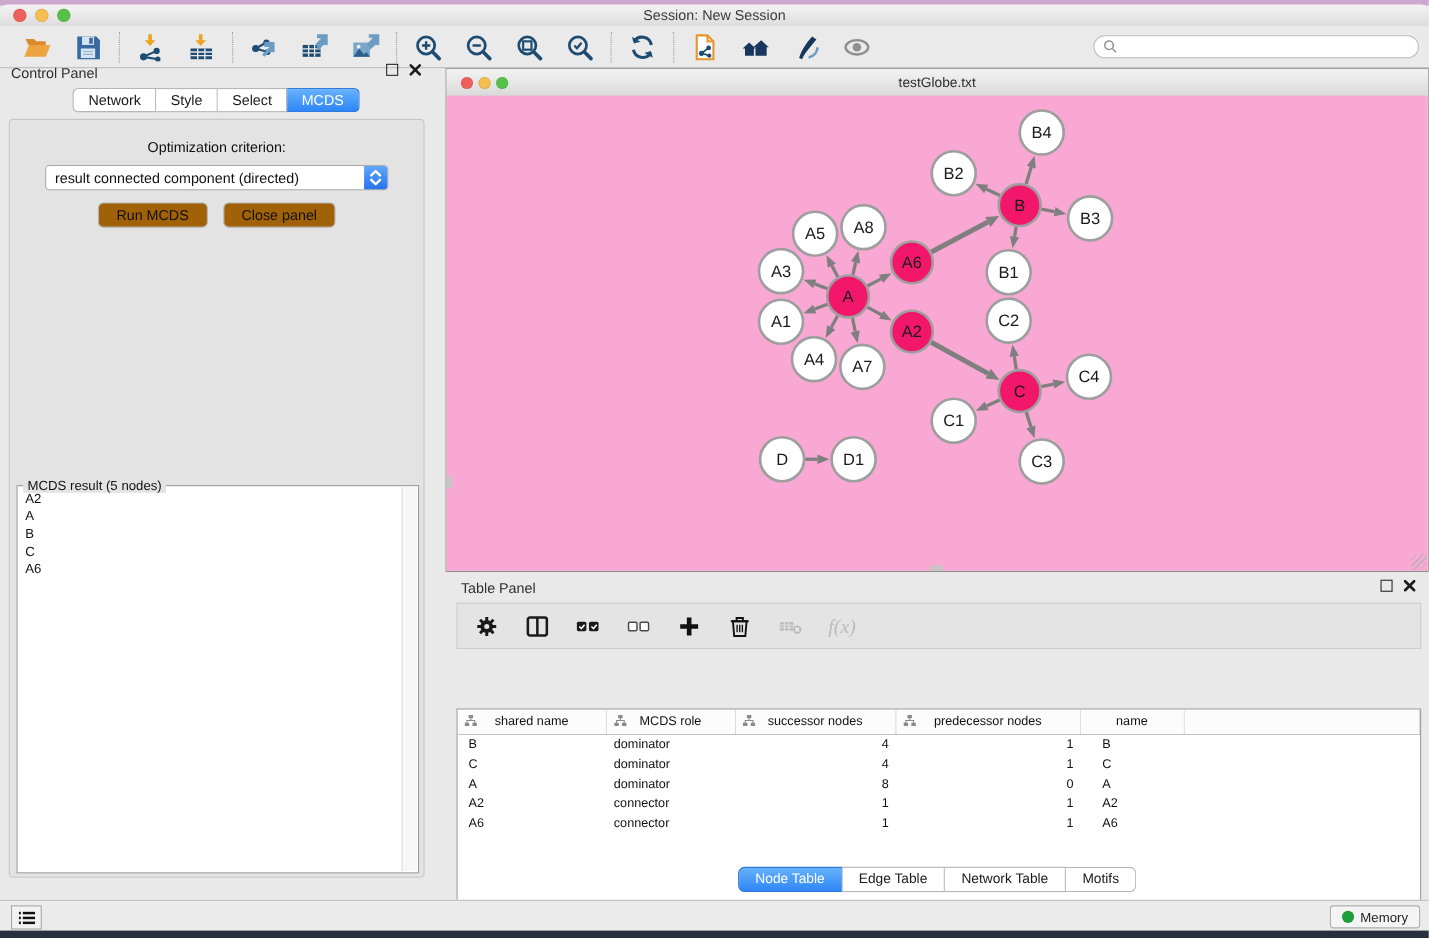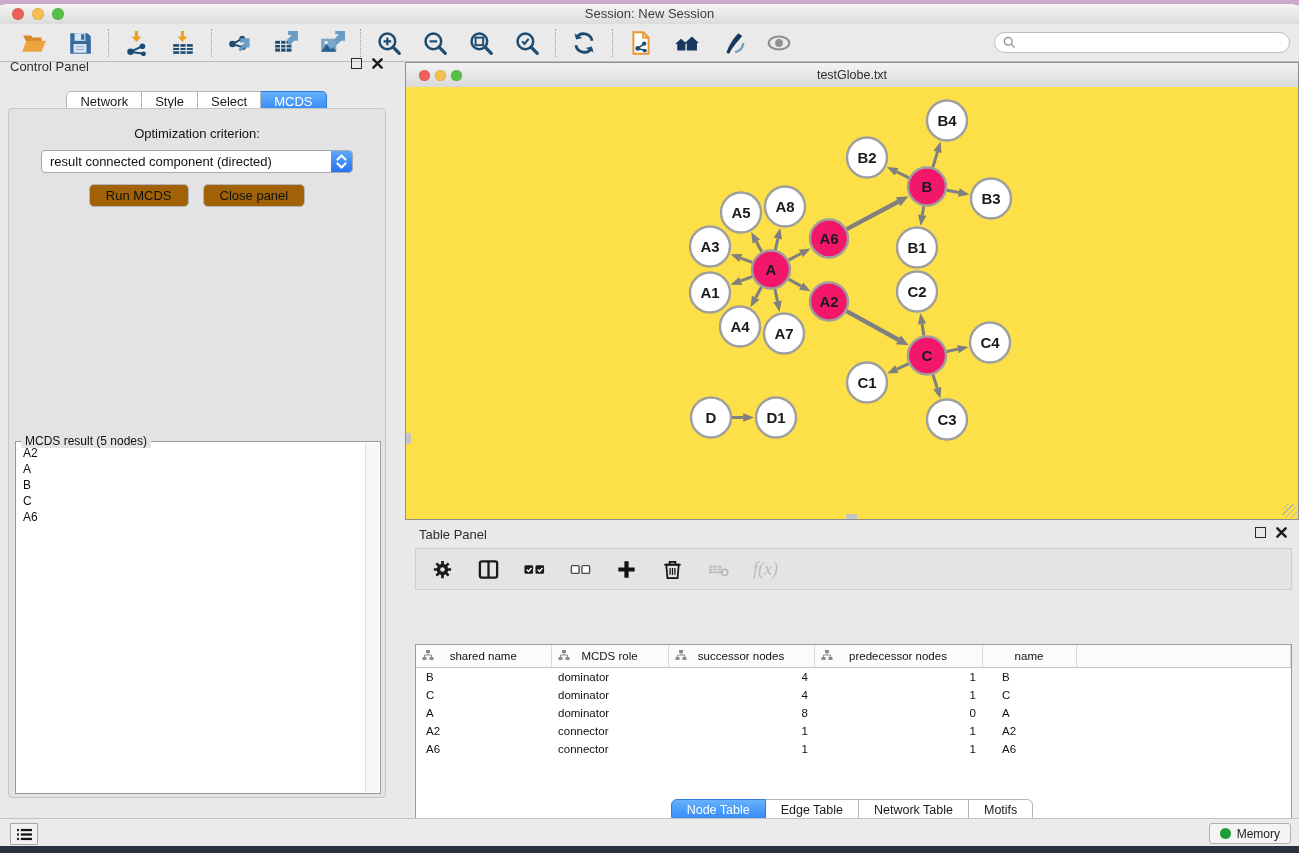--- a/index.html
+++ b/index.html
@@ -36,21 +36,21 @@
   .panel-title{font-size:13px;color:#2e2e2e;}
   .wm-icons{position:absolute;right:10px;top:8px;display:flex;gap:10px;align-items:center;}
   .float-box{width:9px;height:9px;border:1.6px solid #2a2a2a;display:inline-block;}
   .close-x svg{width:11px;height:11px;display:block;}
   
   .control-panel{position:absolute;top:50px;left:0;width:393px;height:756px;}
   .cp-header{position:relative;height:30px;}
   .cp-header .panel-title{position:absolute;left:10px;top:9px;}
   .seg-tabs{display:flex;justify-content:center;}
   .seg-tab{height:20px;line-height:20px;padding:0 13px;background:#fff;font-size:13px;
-    border:1px solid #b6b6b6;border-left:none;color:#1a1a1a;cursor:default;margin-top:11px;}
+    border:1px solid #b6b6b6;border-left:none;color:#1a1a1a;cursor:default;}
   .seg-tab:first-child{border-left:1px solid #b6b6b6;border-radius:5px 0 0 5px;}
   .seg-tab:last-child{border-radius:0 5px 5px 0;}
   .seg-tab.active{background:linear-gradient(#67b1fc,#2e86f6);border-color:#2f7ada;color:#fff;}
   .cp-body{position:absolute;top:58px;left:8px;right:7px;bottom:8px;background:#e3e3e3;
     border:1px solid #c6c6c6;border-radius:4px;}
   .opt-label{text-align:center;margin-top:17px;font-size:13px;color:#111;}
   .dropdown{position:relative;margin:9px auto 0;width:312px;height:23px;background:#fff;
     border:1px solid #a9a9a9;border-radius:4px;box-sizing:border-box;}
   .dropdown .dd-value{position:absolute;left:8px;top:3px;font-size:13px;color:#111;white-space:nowrap;}
   .dd-stepper{position:absolute;right:0;top:0;width:21px;height:21px;
@@ -68,21 +68,21 @@
   .scroll-track{position:absolute;right:1px;top:1px;bottom:1px;width:13px;background:#f7f7f7;
     border-left:1px solid #ddd;}
   
   .net-window{position:absolute;left:405px;top:62px;width:894px;height:458px;background:#fff;
     border:1px solid #8f8f8f;box-sizing:border-box;}
   .net-titlebar{position:relative;height:24px;background:linear-gradient(#f3f3f3,#d9d9d9);
     border-bottom:1px solid #b3b3b3;}
   .net-titlebar .lights{left:13px;top:7px;gap:5px;}
   .net-titlebar .title{position:absolute;left:0;right:0;top:5px;text-align:center;
     font-size:12.5px;color:#2e2e2e;}
-  .net-canvas{position:absolute;top:24px;left:0;right:0;bottom:0;background:#fde047;font-weight:bold;}
+  .net-canvas{position:absolute;top:24px;left:0;right:0;bottom:0;background:#f9a8d4;}
   #graph-svg{width:100%;height:100%;display:block;}
   .grip-left{position:absolute;left:0;top:346px;width:5px;height:11px;background:#c6c6c6;}
   .grip-bottom{position:absolute;left:440px;bottom:0;width:11px;height:5px;background:#c6c6c6;}
   .resize-grip{position:absolute;right:1px;bottom:1px;width:14px;height:14px;
     background:repeating-linear-gradient(135deg,transparent 0 3px,#b3b3b3 3px 4px);}
   
   .table-panel{position:absolute;left:405px;top:520px;width:894px;height:298px;}
   .tp-header{position:relative;height:26px;}
   .tp-header .panel-title{position:absolute;left:14px;top:7px;}
   .tp-header .wm-icons{top:7px;right:12px;}

